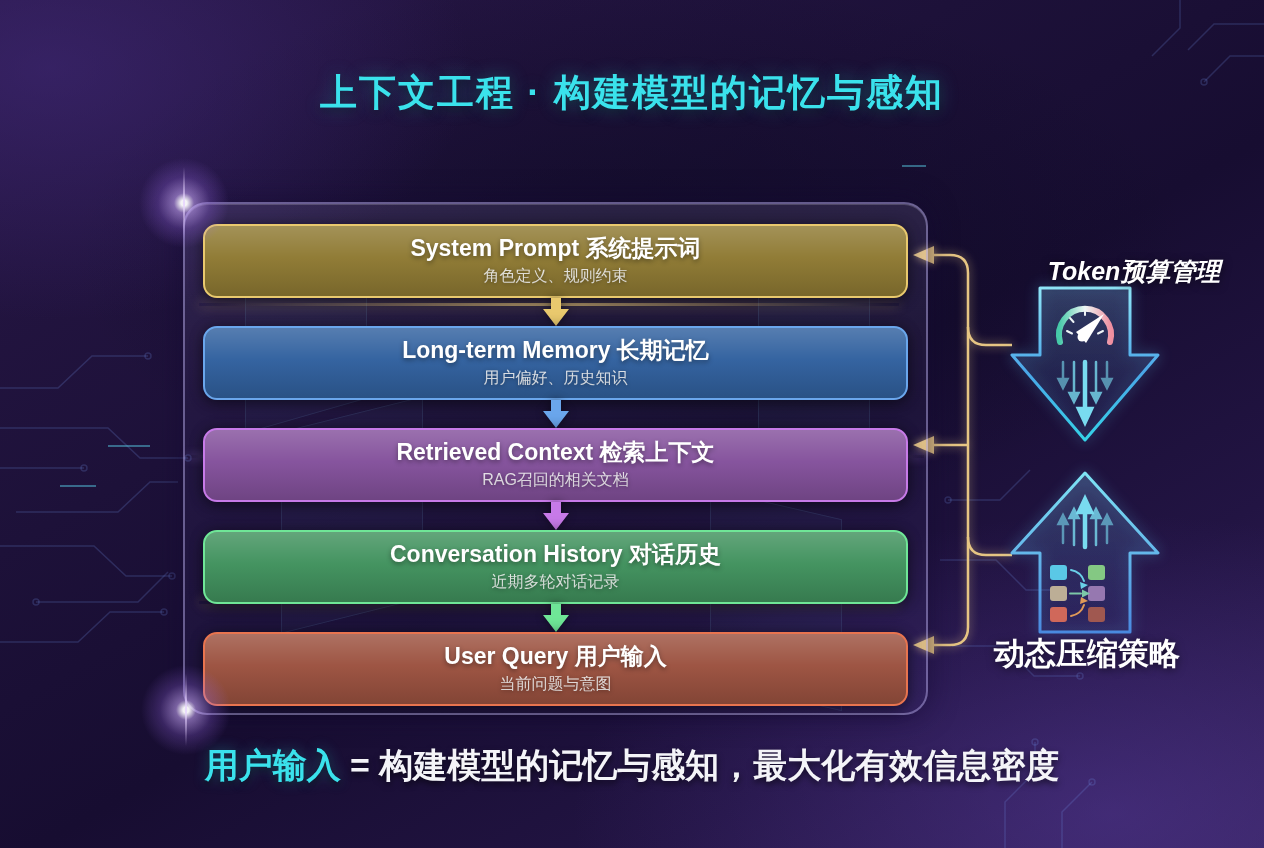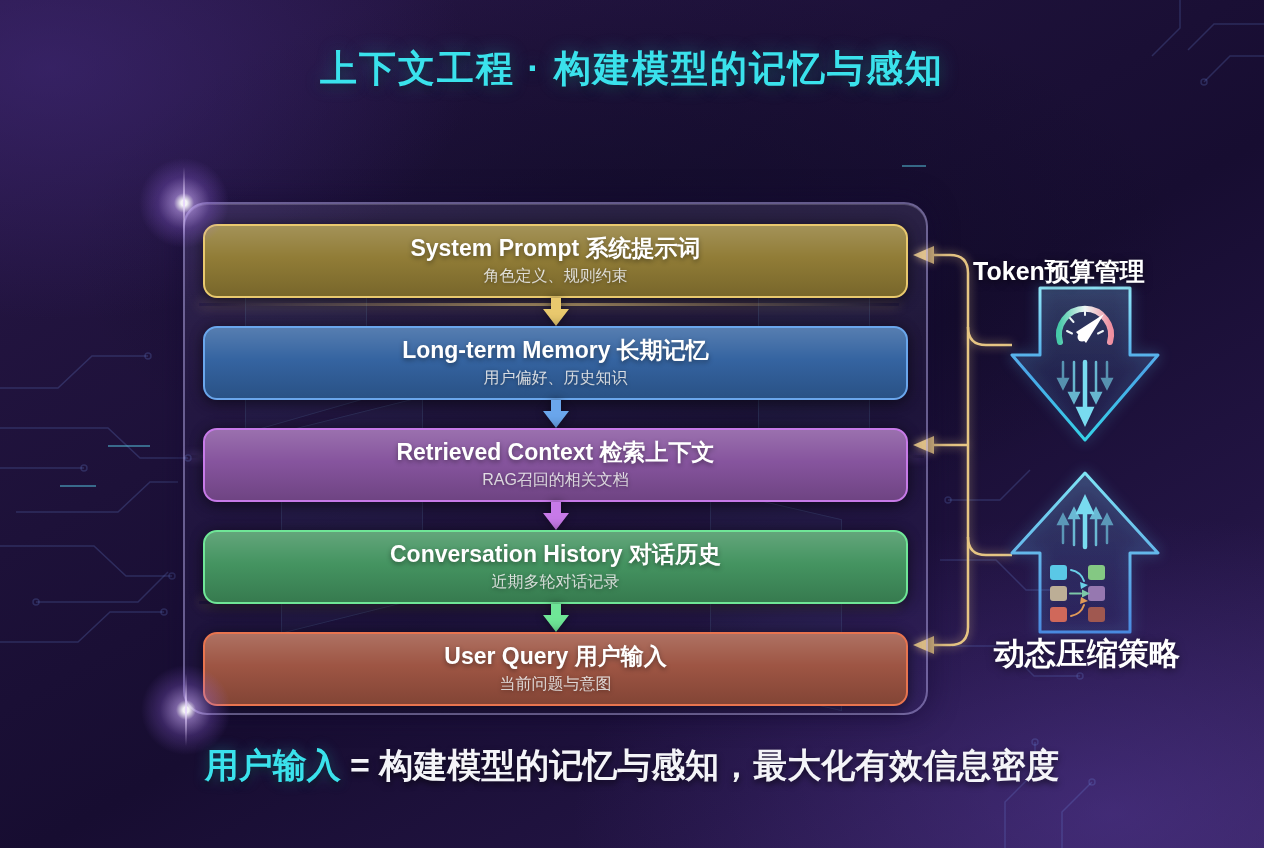--- a/index.html
+++ b/index.html
@@ -14,21 +14,21 @@
   }
   svg{display:block}
   .bg-circuits{position:absolute;inset:0;z-index:0;}
   
   .header{position:absolute;top:40px;left:0;width:100%;text-align:center;z-index:4;}
   .title{
     font-size:62px;font-weight:800;color:#ffffff;letter-spacing:1px;line-height:1.1;
     text-shadow:0 3px 14px rgba(0,0,0,.55);
   }
   .subtitle{
-    margin-top:4px;font-size:37px;font-weight:700;color:#3ae2ec;letter-spacing:2px;
+    margin-top:28px;font-size:37px;font-weight:700;color:#3ae2ec;letter-spacing:2px;
     text-shadow:0 0 18px rgba(58,226,236,.35),0 3px 8px rgba(0,0,0,.5);
   }
   
   .panel{
     position:absolute;left:183px;top:202px;width:745px;height:513px;z-index:3;
     box-sizing:border-box;border-radius:24px;
     border:2px solid rgba(175,165,225,.5);
     background:linear-gradient(180deg,rgba(180,170,220,.14),rgba(120,110,180,.07) 40%,rgba(80,70,140,.10));
     box-shadow:0 0 28px rgba(20,10,50,.6), inset 0 1px 0 rgba(255,255,255,.18);
     display:flex;flex-direction:column;justify-content:space-between;
@@ -53,21 +53,21 @@
   .layer-title{font-size:23px;font-weight:700;line-height:1.2;text-shadow:0 2px 5px rgba(0,0,0,.45);}
   .layer-sub{font-size:16px;font-weight:400;margin-top:3px;color:rgba(255,255,255,.88);text-shadow:0 1px 4px rgba(0,0,0,.4);}
   .arrow-row{flex:1;display:flex;align-items:center;justify-content:center;z-index:2;}
   .flow-arrow{filter:drop-shadow(0 0 5px rgba(0,0,0,.45));}
   
   .right-art{position:absolute;left:900px;top:230px;z-index:2;}
   .r-label{
     position:absolute;z-index:4;color:#fff;font-weight:700;text-align:center;
     text-shadow:0 2px 8px rgba(0,0,0,.6);
   }
-  .r-label.token{left:934px;top:255px;width:250px;font-size:25px;}
+  .r-label.token{left:1009px;top:255px;width:250px;font-size:25px;font-style:italic;}
   .r-label.compress{left:962px;top:633px;width:250px;font-size:31px;}
   
   .footer{
     position:absolute;top:743px;left:0;width:100%;text-align:center;z-index:4;
     font-size:34px;font-weight:700;color:#f4f4f8;
     text-shadow:0 3px 6px rgba(0,0,0,.6);
   }
   .footer .hl{color:#3ae2ec;text-shadow:0 0 14px rgba(58,226,236,.35),0 3px 6px rgba(0,0,0,.6);}
   
   .glow-dot{

